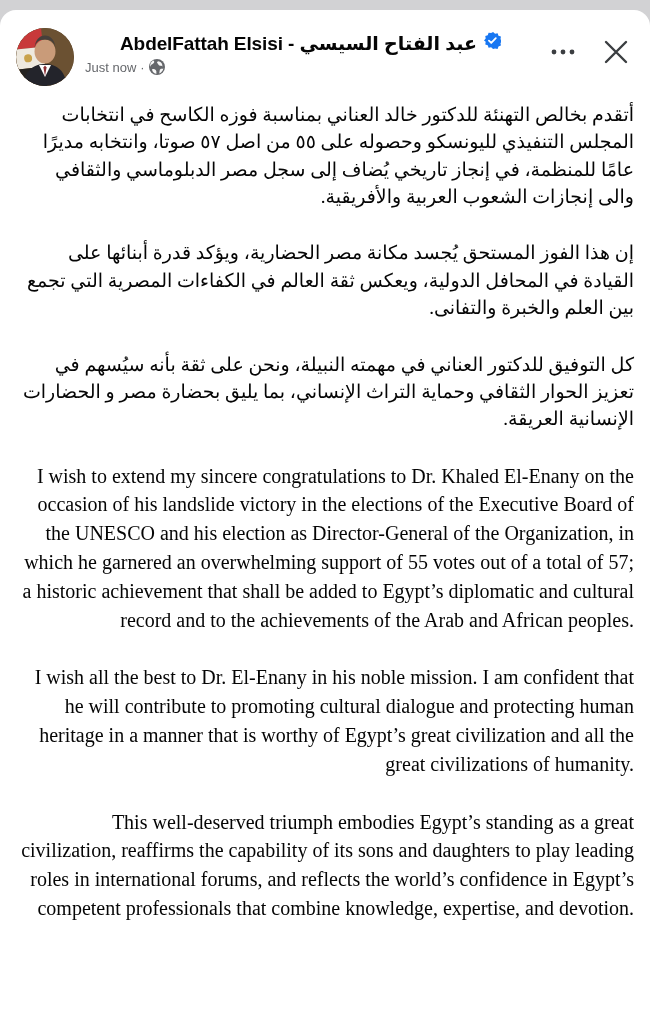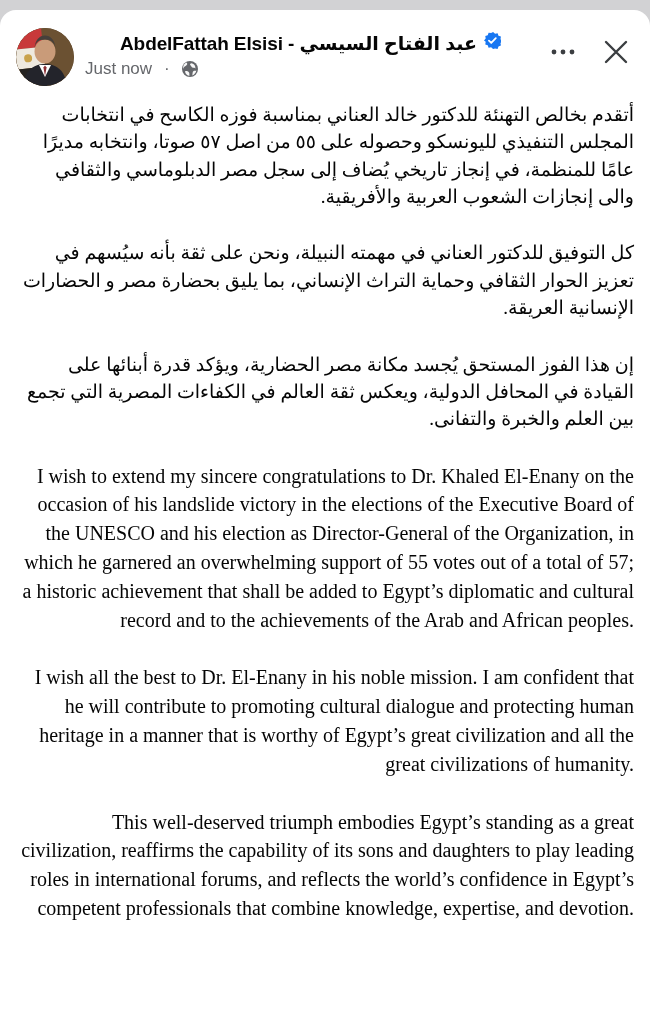--- a/index.html
+++ b/index.html
@@ -30,22 +30,22 @@
   }
   .avatar svg { display: block; }
   .header-text { flex: 1; min-width: 0; padding-top: 4px; }
   .name-row { display: flex; gap: 7px; margin-left: 35px; }
   .author-name {
     font-weight: bold; font-size: 19px; color: #050505;
     letter-spacing: -0.1px; white-space: nowrap; cursor: pointer;
   }
   .verified { width: 17px; height: 17px; flex-shrink: 0; display: inline-flex; }
   .meta {
-    margin-top: 4px; display: flex; align-items: center; gap: 12px;
-    color: #65676B; font-size: 17px;
+    margin-top: 4px; display: flex; align-items: center; gap: 4px;
+    color: #65676B; font-size: 13px;
   }
   .meta .timestamp { cursor: pointer; }
   .globe { width: 16px; height: 16px; display: inline-flex; }
   .header-actions { display: flex; align-items: center; gap: 26px; padding: 10px 4px 0 0; }
   .icon-btn {
     background: none; border: none; padding: 0; margin: 0;
     cursor: pointer; display: inline-flex; align-items: center; justify-content: center;
   }
 
   
@@ -130,21 +130,21 @@
           <svg width="28" height="28" viewBox="0 0 28 28" xmlns="http://www.w3.org/2000/svg">
             <path d="M4 4 L24 24 M24 4 L4 24" stroke="#3b3e41" stroke-width="2.4" stroke-linecap="round"></path>
           </svg>
         </button>
       </div>
 
     </header>
 
     <div class="post-body">
       <p class="para" lang="ar" dir="rtl">أتقدم بخالص التهنئة للدكتور خالد العناني بمناسبة فوزه الكاسح في انتخابات المجلس التنفيذي لليونسكو وحصوله على ٥٥ من اصل ٥٧ صوتا، وانتخابه مديرًا عامًا للمنظمة، في إنجاز تاريخي يُضاف إلى سجل مصر الدبلوماسي والثقافي والى إنجازات الشعوب العربية والأفريقية.</p>
+      <p class="para" lang="ar" dir="rtl">إن هذا الفوز المستحق يُجسد مكانة مصر الحضارية، ويؤكد قدرة أبنائها على القيادة في المحافل الدولية، ويعكس ثقة العالم في الكفاءات المصرية التي تجمع بين العلم والخبرة والتفانى.</p>
       <p class="para" lang="ar" dir="rtl">كل التوفيق للدكتور العناني في مهمته النبيلة، ونحن على ثقة بأنه سيُسهم في تعزيز الحوار الثقافي وحماية التراث الإنساني، بما يليق بحضارة مصر و الحضارات الإنسانية العريقة.</p>
-      <p class="para" lang="ar" dir="rtl">إن هذا الفوز المستحق يُجسد مكانة مصر الحضارية، ويؤكد قدرة أبنائها على القيادة في المحافل الدولية، ويعكس ثقة العالم في الكفاءات المصرية التي تجمع بين العلم والخبرة والتفانى.</p>
       <p class="para" lang="en" dir="ltr">I wish to extend my sincere congratulations to Dr. Khaled El-Enany on the occasion of his landslide victory in the elections of the Executive Board of the UNESCO and his election as Director-General of the Organization, in which he garnered an overwhelming support of 55 votes out of a total of 57; a historic achievement that shall be added to Egypt’s diplomatic and cultural record and to the achievements of the Arab and African peoples.</p>
       <p class="para" lang="en" dir="ltr">I wish all the best to Dr. El-Enany in his noble mission. I am confident that he will contribute to promoting cultural dialogue and protecting human heritage in a manner that is worthy of Egypt’s great civilization and all the great civilizations of humanity.</p>
       <p class="para" lang="en" dir="ltr">This well-deserved triumph embodies Egypt’s standing as a great civilization, reaffirms the capability of its sons and daughters to play leading roles in international forums, and reflects the world’s confidence in Egypt’s competent professionals that combine knowledge, expertise, and devotion.</p>
     </div>
 
   </div>
 </div>
 
 </body></html>

